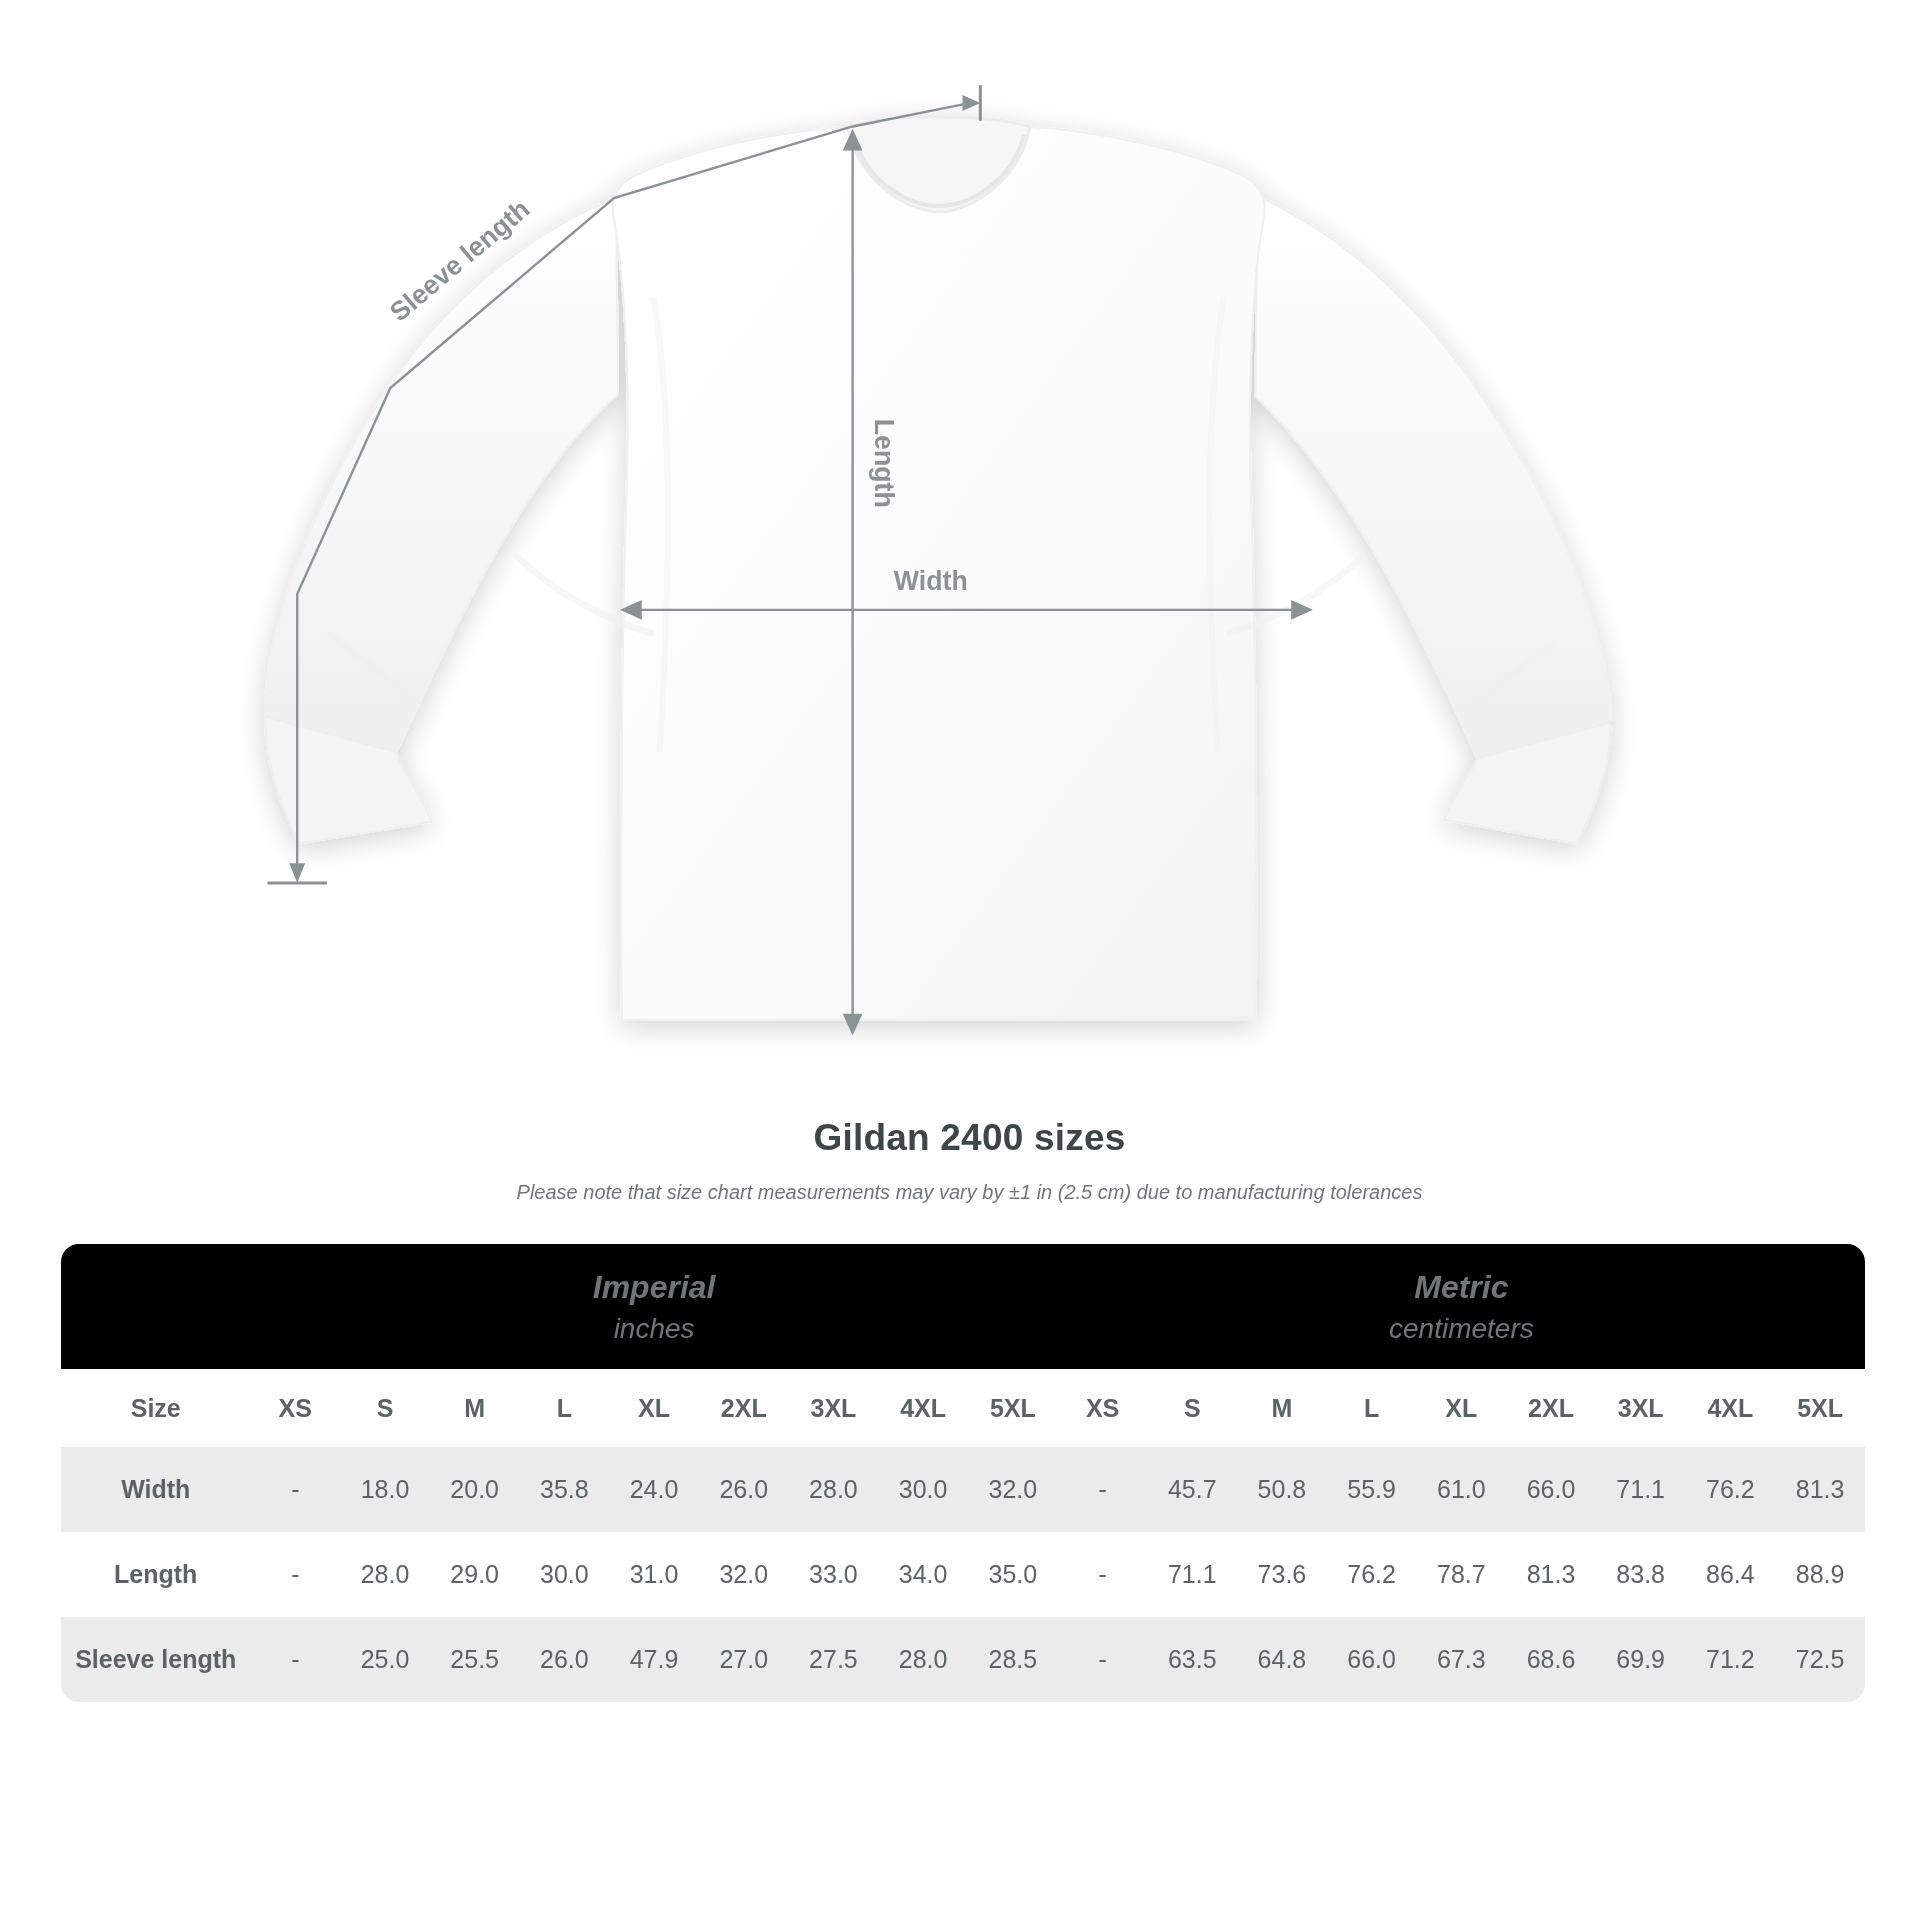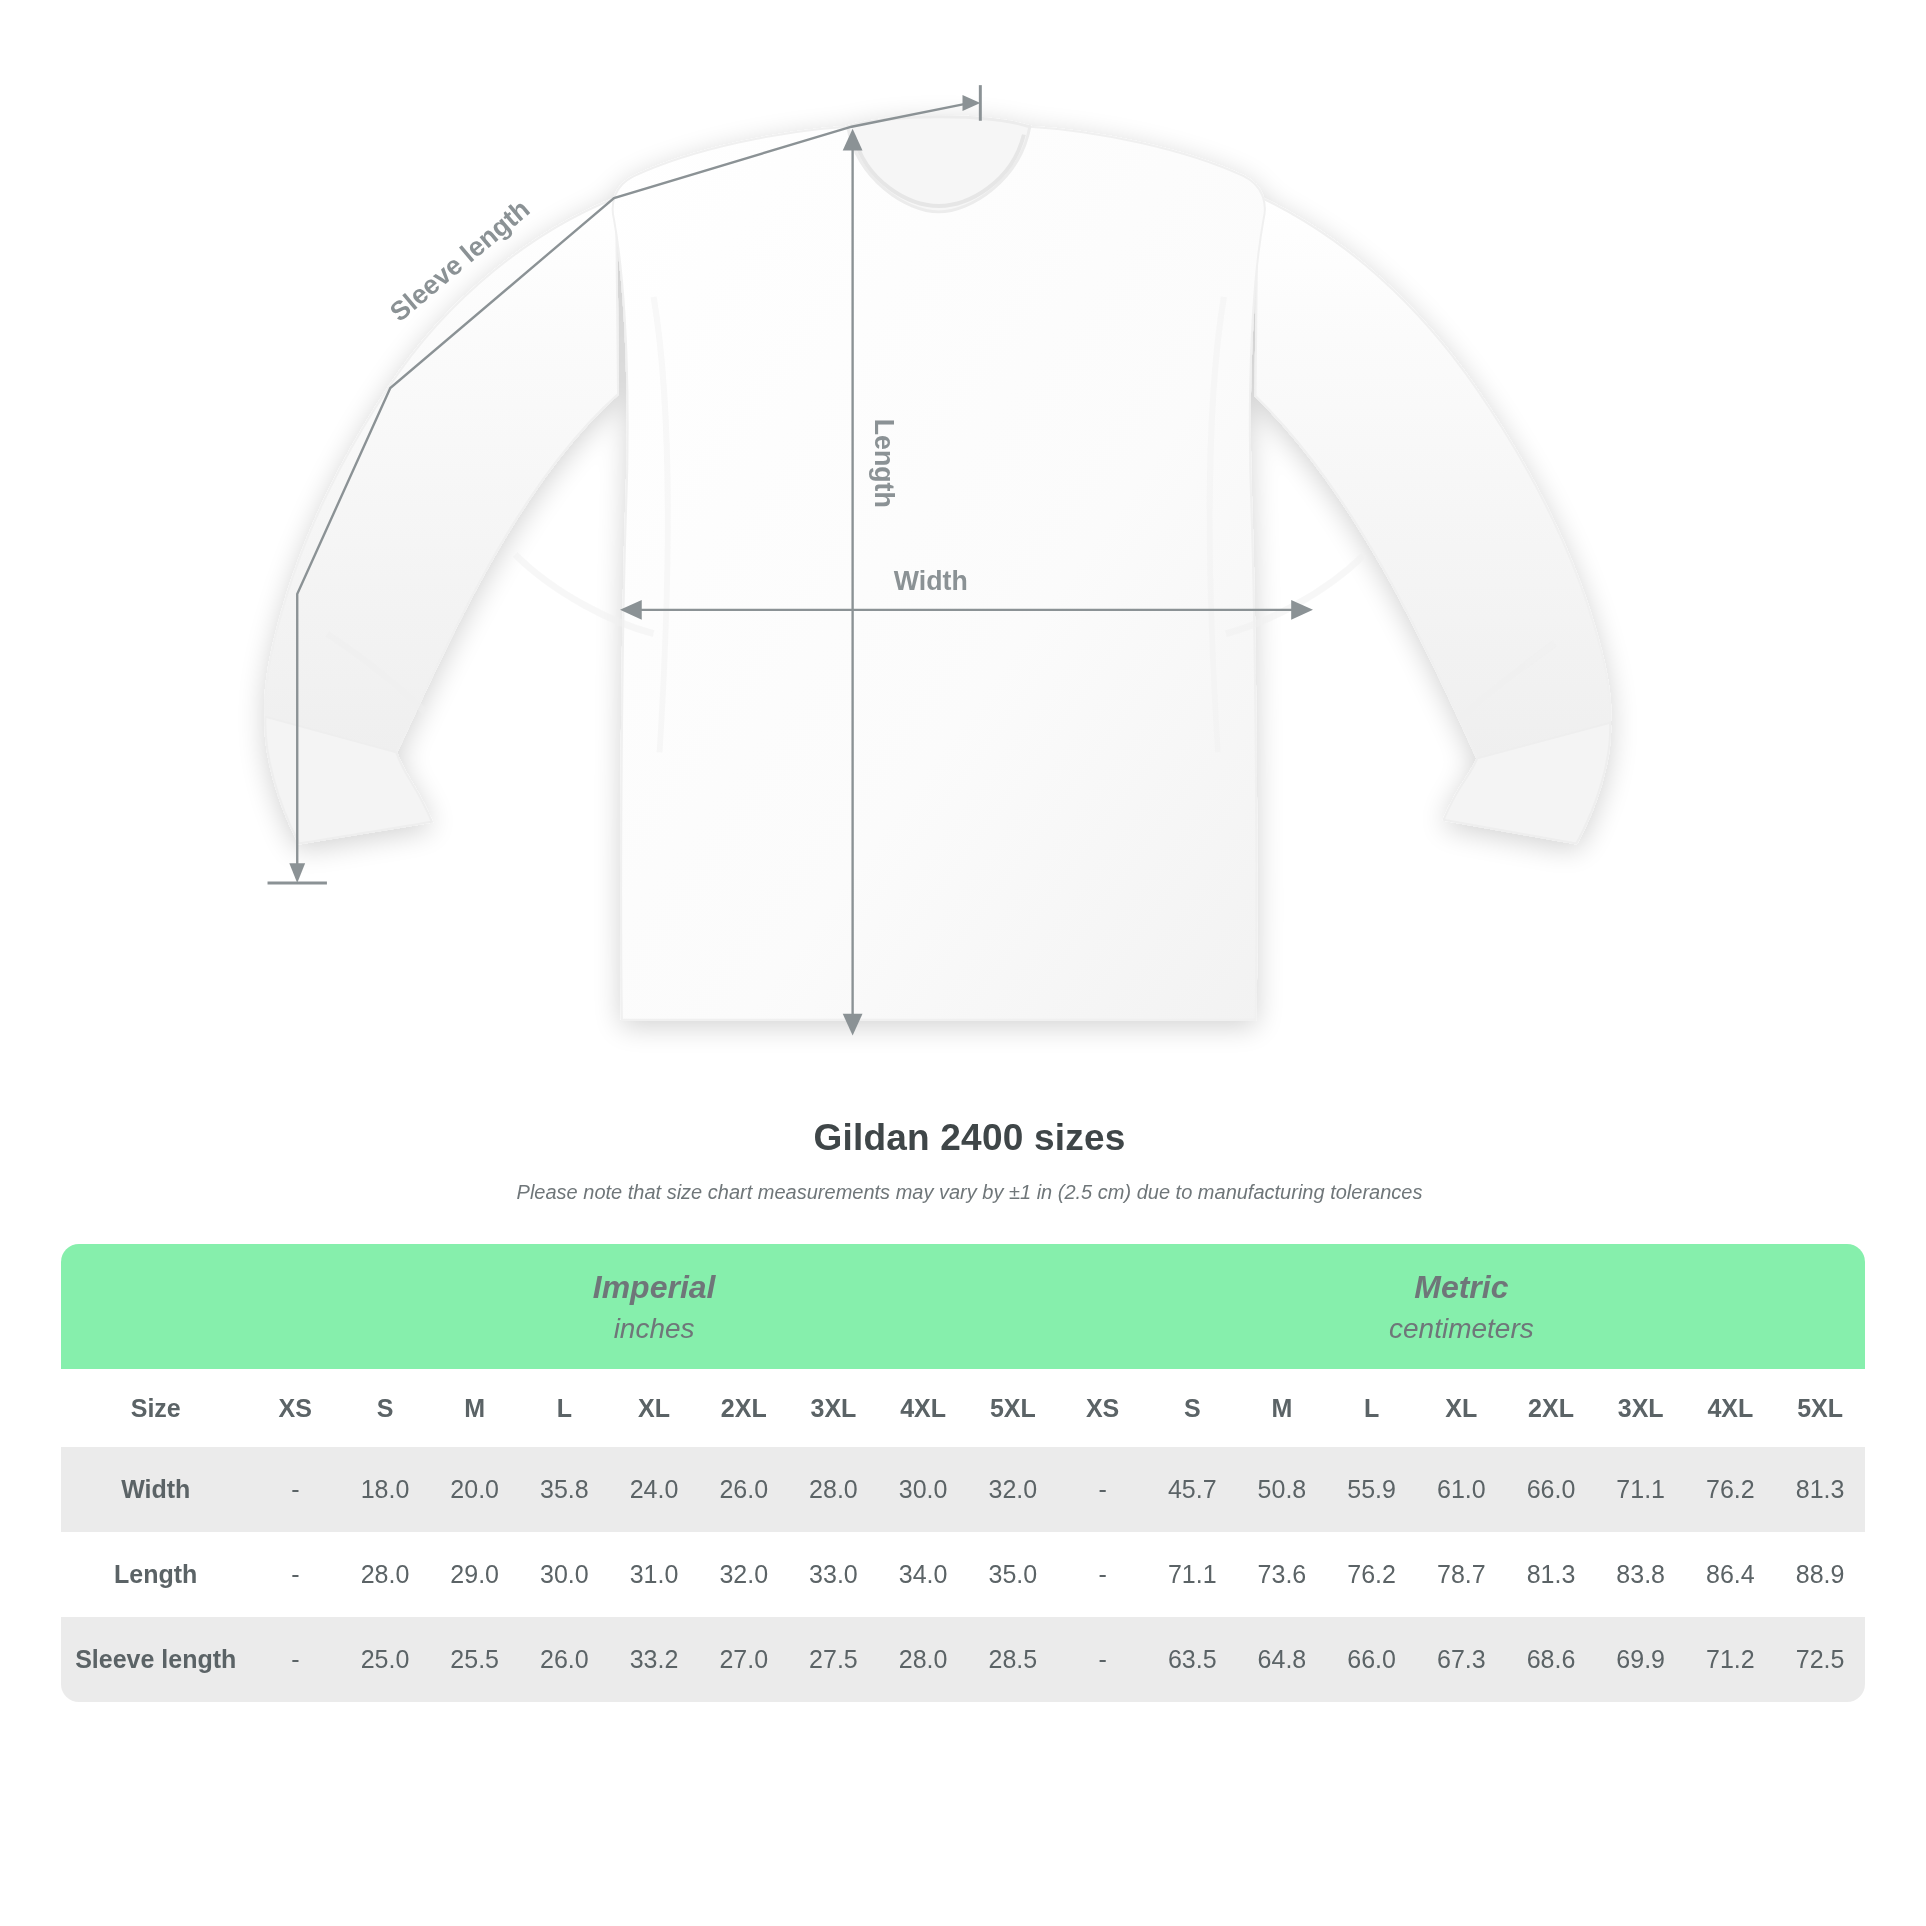--- a/index.html
+++ b/index.html
@@ -65,21 +65,21 @@
   table.size-table th {
     text-align: center;
     font-size: 25px;
     color: #5b6366;
     border: none;
     padding: 0;
     height: 85px;
     vertical-align: middle;
   }
   .unit-head {
-    background: #86efac;
+    background: #000000;
     height: 125px;
   }
   .unit-title {
     font-size: 32px;
     font-style: italic;
     font-weight: bold;
     color: #6f7679;
     line-height: 1.2;
   }
   .unit-sub {
@@ -324,21 +324,21 @@
           <td>86.4</td>
           <td>88.9</td>
         </tr>
 
         <tr class="data-row-odd">
           <td class="row-label">Sleeve length</td>
           <td>-</td>
           <td>25.0</td>
           <td>25.5</td>
           <td>26.0</td>
-          <td>33.2</td>
+          <td>47.9</td>
           <td>27.0</td>
           <td>27.5</td>
           <td>28.0</td>
           <td>28.5</td>
           <td>-</td>
           <td>63.5</td>
           <td>64.8</td>
           <td>66.0</td>
           <td>67.3</td>
           <td>68.6</td>

